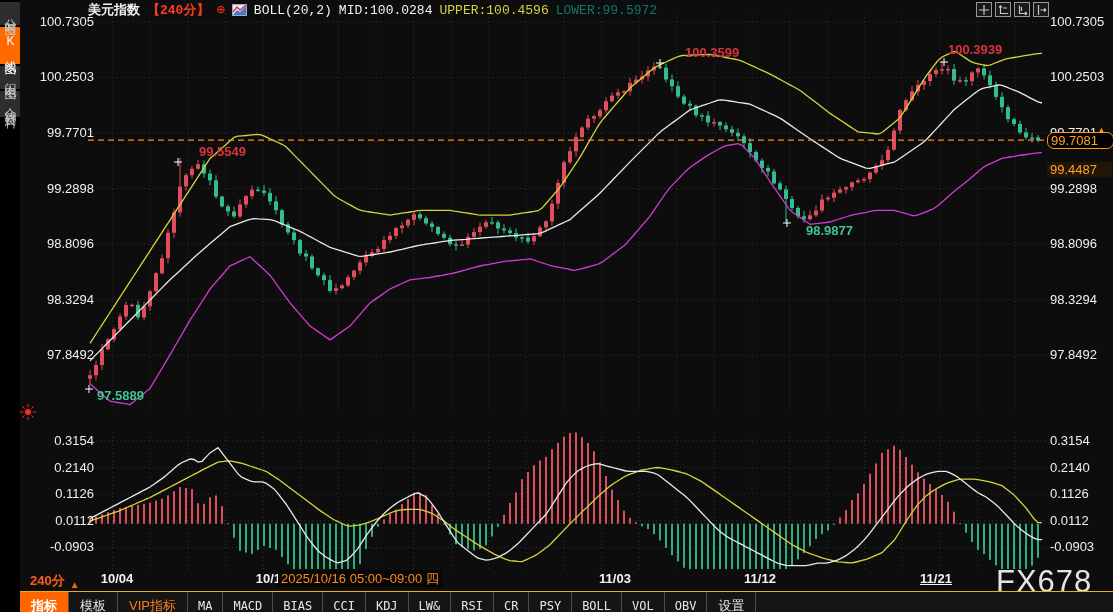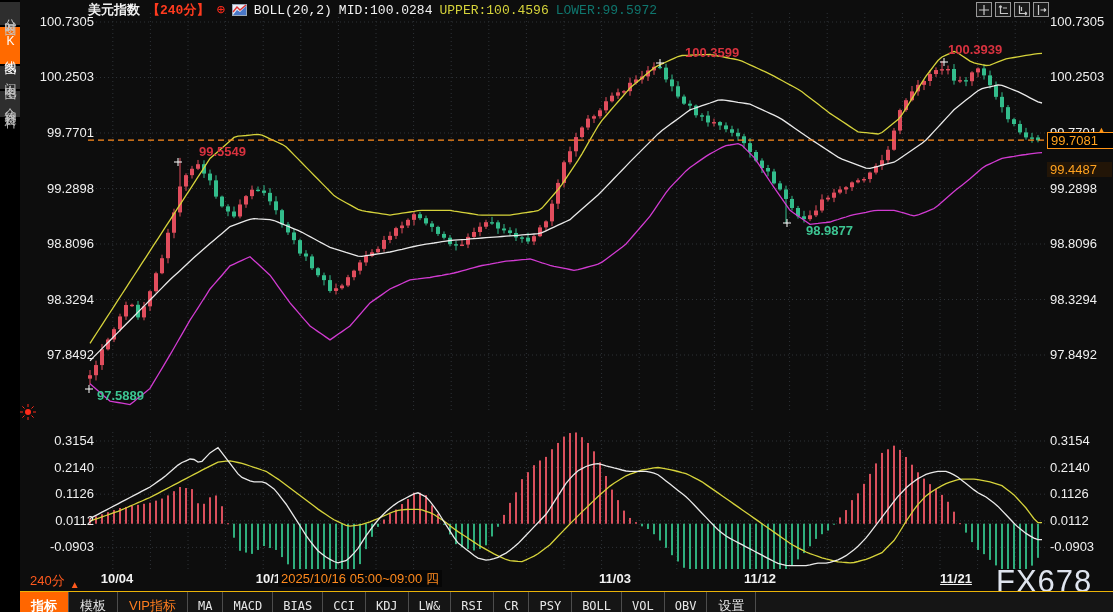--- a/index.html
+++ b/index.html
@@ -39,21 +39,21 @@
   .pbox{position:absolute;left:1047px;width:62px;height:15px;font-size:13px;line-height:15px;
         padding-left:3px;z-index:5;color:#ffa21f;}
   #pbox-current{border:1px solid #ff9415;background:#000;}
   #pbox-secondary{background:#221507;}
   .price-arrow{position:absolute;left:1097px;font-size:9px;color:#ff9415;z-index:5;}
 
   
   .macd-header{position:absolute;left:90px;top:414px;display:flex;gap:12px;font-size:13px;z-index:4;white-space:nowrap;}
 
   
-  .period-240{position:absolute;left:30px;top:572px;font-size:13px;font-weight:normal;color:#ff5a1e;z-index:3;display:flex;gap:5px;align-items:flex-end;}
+  .period-240{position:absolute;left:30px;top:572px;font-size:13px;font-weight:bold;color:#ff5a1e;z-index:3;display:flex;gap:5px;align-items:flex-end;}
   .period-240 .tri{font-size:10px;}
   .xtooltip{position:absolute;left:278px;top:570px;height:17px;line-height:17px;background:#060606;
             color:#ff8a1e;font-size:13px;padding:0 3px;z-index:8;white-space:nowrap;}
   .watermark{position:absolute;left:996px;top:564px;font-size:31px;letter-spacing:1px;
              color:#dfe4ee;z-index:6;}
 
   
   .toolbar{position:absolute;left:20px;top:591px;width:1093px;height:28px;background:#151515;
            border-top:1px solid #eab308;display:flex;align-items:stretch;z-index:9;box-sizing:border-box;}
   .tb{display:flex;align-items:center;padding:0 11px;font-size:13px;color:#e6e6e6;
@@ -696,21 +696,21 @@
       </button>
       <button class="ticon">
         <svg width="12" height="12" viewBox="0 0 12 12">
           <path d="M3.5 1V11M5.5 6H11M11 6L9 4.5M11 6L9 7.5" stroke="#c8c8c8" stroke-width="1.2" fill="none"></path>
         </svg>
       </button>
     </div>
 
 
   <span class="price-arrow" style="top: 125.162px;">▲</span>
-  <div class="pbox" id="pbox-current" style="top: 132.162px;">99.7081</div>
+  <div class="pbox" id="pbox-current" style="top: 132.162px; border-radius: 7px;">99.7081</div>
   <div class="pbox" id="pbox-secondary" style="top: 162.141px;">99.4487</div>
 
   <div class="period-240">
     <span>240分</span>
     <span class="tri">▲</span>
   </div>
   <div class="xtooltip">2025/10/16 05:00~09:00 四</div>
   <div class="watermark">FX678</div>
 
   <div id="axis-labels">
@@ -736,21 +736,21 @@
       <span class="ylab right" style="top: 486.187px;">0.1126</span>
       <span class="ylab left" style="top: 512.78px;">0.0112</span>
       <span class="ylab right" style="top: 512.78px;">0.0112</span>
       <span class="ylab left" style="top: 539.4px;">-0.0903</span>
       <span class="ylab right" style="top: 539.4px;">-0.0903</span>
       <span class="xlab" style="left: 117px;">10/04</span>
       <span class="xlab" style="left: 272px;">10/15</span>
       <span class="xlab" style="left: 425px;">10/24</span>
       <span class="xlab" style="left: 615px;">11/03</span>
       <span class="xlab" style="left: 760px;">11/12</span>
-      <span class="xlab" style="left: 956px; text-decoration: underline;">11/21</span>
+      <span class="xlab" style="left: 936px; text-decoration: underline;">11/21</span>
     </div>
 
   <div class="toolbar" id="toolbar">
       <div class="tb active">指标</div>
       <div class="tb plain">模板</div>
       <div class="tb vip">VIP指标</div>
       <div class="tb mono">MA</div>
       <div class="tb mono">MACD</div>
       <div class="tb mono">BIAS</div>
       <div class="tb mono">CCI</div>

